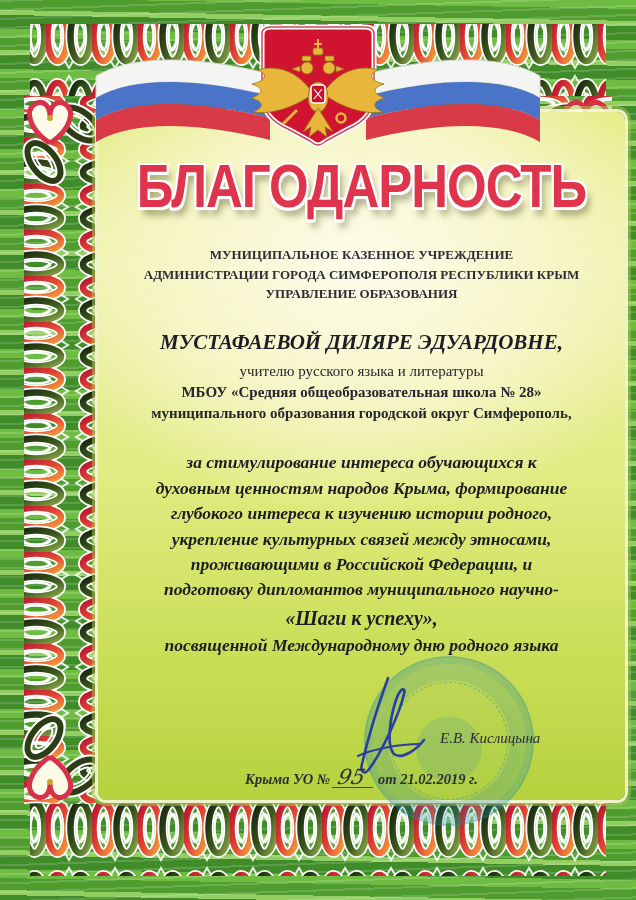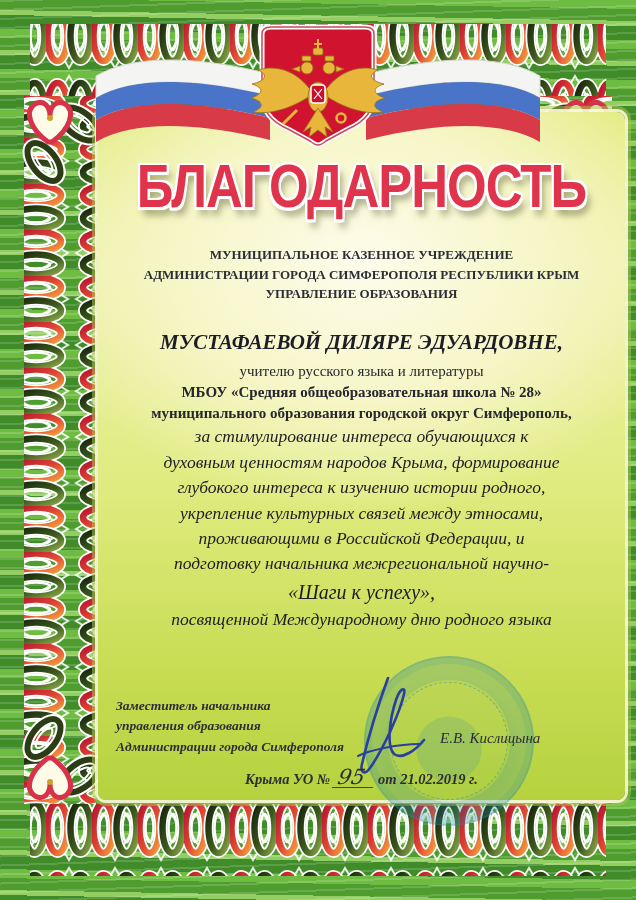--- a/index.html
+++ b/index.html
@@ -27,21 +27,21 @@
     font-size:51px;letter-spacing:-1px;color:#e0344c;
     transform:scaleY(1.18);transform-origin:top center;white-space:nowrap;
     text-shadow:-2px 0 0 #fff,2px 0 0 #fff,0 -2px 0 #fff,0 2px 0 #fff,
       -2px -2px 0 #fff,2px 2px 0 #fff,-2px 2px 0 #fff,2px -2px 0 #fff,
       4px 6px 7px rgba(80,80,40,.5);
   }
   .org{margin-top:34px;font-size:13px;font-weight:bold;line-height:1.5;color:#2d2d35;}
   .name{margin-top:26px;font-size:21px;font-weight:bold;font-style:italic;color:#1d1d25;}
   .details{margin-top:6px;font-size:15px;font-weight:bold;line-height:1.42;color:#26262e;}
   .details .ln1{font-weight:normal;}
-  .body-text{font-size:17.5px;font-weight:normal;font-style:italic;line-height:1.45;color:#1c1c24;}
+  .body-text{margin-top:26px;font-size:17.5px;font-weight:bold;font-style:italic;line-height:1.45;color:#1c1c24;}
   .event-line{font-size:20px;line-height:1.5;}
   .footer-left{position:absolute;left:18px;top:584px;text-align:left;font-size:13.5px;font-weight:bold;font-style:italic;line-height:1.5;color:#2d2d35;z-index:7;}
   .signer{position:absolute;left:342px;top:618px;width:170px;font-size:15px;font-style:italic;color:#2d2d35;z-index:7;text-align:left;}
   .order-line{position:absolute;left:0;top:656px;width:100%;font-size:14.5px;font-style:italic;font-weight:bold;color:#2d2d35;z-index:7;}
   .order-number{font-family:"DejaVu Serif", serif;font-size:21px;font-weight:normal;transform:skewX(-12deg);display:inline-block;border-bottom:1px solid #444;padding:0 10px 0 4px;line-height:.9;}
   .stamp{
     position:absolute;left:266px;top:544px;width:166px;height:166px;border-radius:50%;z-index:5;
     border:2px solid rgba(45,140,160,.45);
     box-shadow:inset 0 0 0 6px rgba(45,140,160,.12), inset 0 0 0 22px rgba(45,140,160,.18), inset 0 0 0 24px rgba(45,140,160,.05);
     background:radial-gradient(circle at 50% 55%, rgba(45,140,160,.22) 0 26%, rgba(45,140,160,.05) 27% 52%, rgba(45,140,160,0) 60%);
@@ -142,39 +142,34 @@
     <div>МБОУ «Средняя общеобразовательная школа № 28»</div>
     <div>муниципального образования городской округ Симферополь,</div>
   </div>
 
   <div class="body-text">
     <div>за стимулирование интереса обучающихся к</div>
     <div>духовным ценностям народов Крыма, формирование</div>
     <div>глубокого интереса к изучению истории родного,</div>
     <div>укрепление культурных связей между этносами,</div>
     <div>проживающими в Российской Федерации, и</div>
-    <div>подготовку начальника межрегиональной научно-</div>
+    <div>подготовку дипломантов муниципального научно-</div>
     <div class="event-line">«Шаги к успеху»,</div>
     <div>посвященной Международному дню родного языка</div>
   </div>
 
   <div class="stamp">
     <div class="stamp-inner"></div>
   </div>
 
   <svg class="sig-svg" width="110" height="130" viewBox="0 0 110 130">
     <path d="M38 18 C30 40 18 78 12 104 C10 112 14 116 20 108 C34 88 50 52 54 34 C56 26 50 28 46 40 C40 58 36 86 44 94 C52 100 66 90 74 80" fill="none" stroke="#2b3fa0" stroke-width="2.6" stroke-linecap="round"></path>
     <path d="M8 96 C20 90 48 84 70 84" fill="none" stroke="#2b3fa0" stroke-width="2" stroke-linecap="round"></path>
   </svg>
 
-  <div class="footer-left">
-    <div>Заместитель начальника</div>
-    <div>управления образования</div>
-    <div>Администрации города Симферополя</div>
-  </div>
 
   <div class="signer">Е.В. Кислицына</div>
 
   <div class="order-line">
     <span>Крыма УО №</span>
     <span class="order-number">95</span>
     <span>от 21.02.2019 г.</span>
   </div>
 </div>
 

